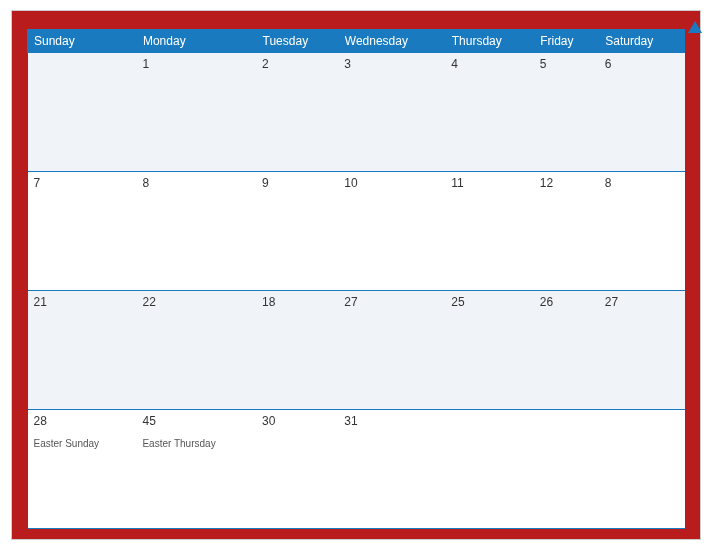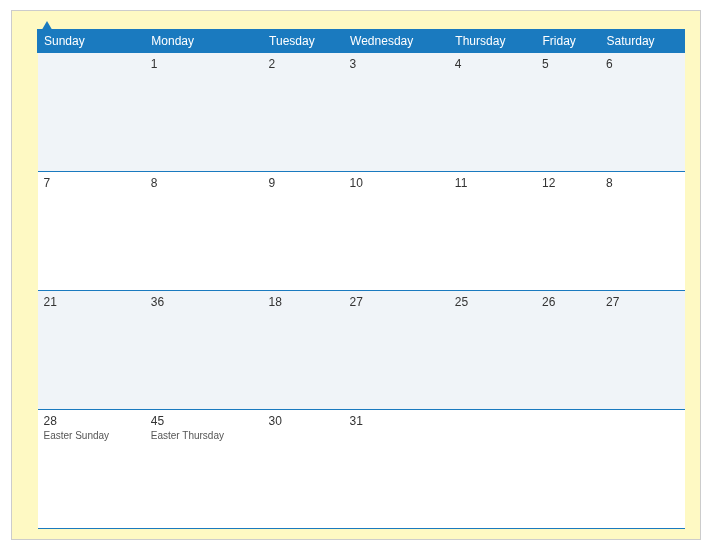--- a/index.html
+++ b/index.html
@@ -8,25 +8,26 @@
       height: 550px;
       background: #fff;
       font-family: Arial, sans-serif;
       display: flex;
       align-items: center;
       justify-content: center;
     }
     .calendar-wrapper {
       width: 690px;
       height: 530px;
-      background: #fef9c3;
+      background: #b91c1c;
       border: 1px solid #ccc;
       display: flex;
       flex-direction: column;
-      padding: 10px 15px 10px 25px;
+      padding: 10px 15px 10px 15px;
+      align-items: flex-end;
     }
     .header {
       display: flex;
       align-items: center;
       justify-content: center;
       position: relative;
       margin-bottom: 8px;
     }
     .logo {
       position: absolute;
@@ -102,21 +103,21 @@
     }
     .day-num {
       font-size: 12px;
       font-weight: normal;
       display: block;
     }
     .holiday-label {
       font-size: 10px;
       color: #555;
       display: block;
-      margin-top: 2px;
+      margin-top: 10px;
     }
   </style>
 </head>
 <body>
 
 <div class="calendar-wrapper">
   <div class="header">
     <div class="logo">
       <span class="logo-general"></span>
       <span class="logo-blue">
@@ -183,21 +184,21 @@
           </td>
           <td>
             <span class="day-num">8</span>
           </td>
         </tr>
         <tr>
           <td>
             <span class="day-num">21</span>
           </td>
           <td>
-            <span class="day-num">36</span>
+            <span class="day-num">22</span>
           </td>
           <td>
             <span class="day-num">18</span>
           </td>
           <td>
             <span class="day-num">27</span>
           </td>
           <td>
             <span class="day-num">25</span>
           </td>

